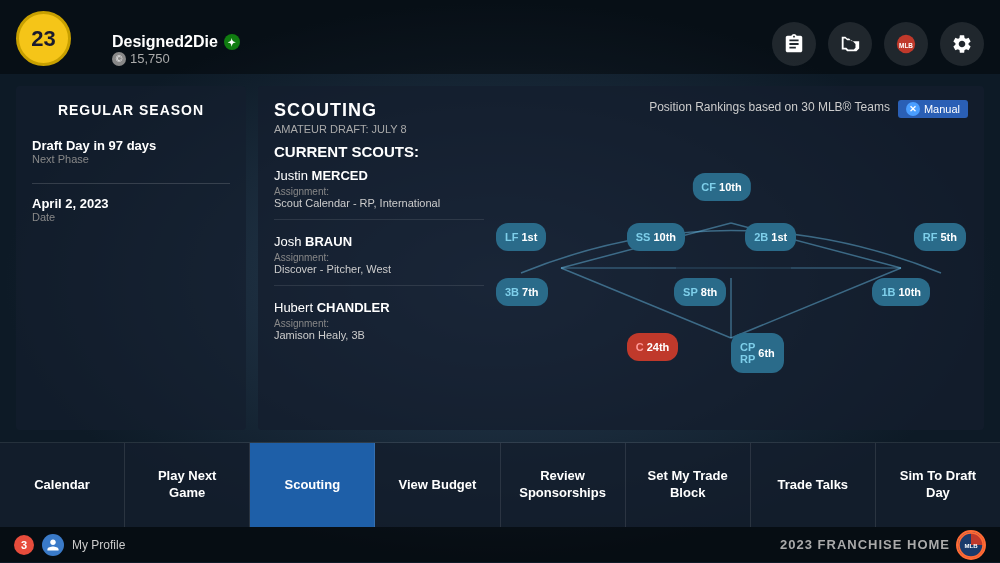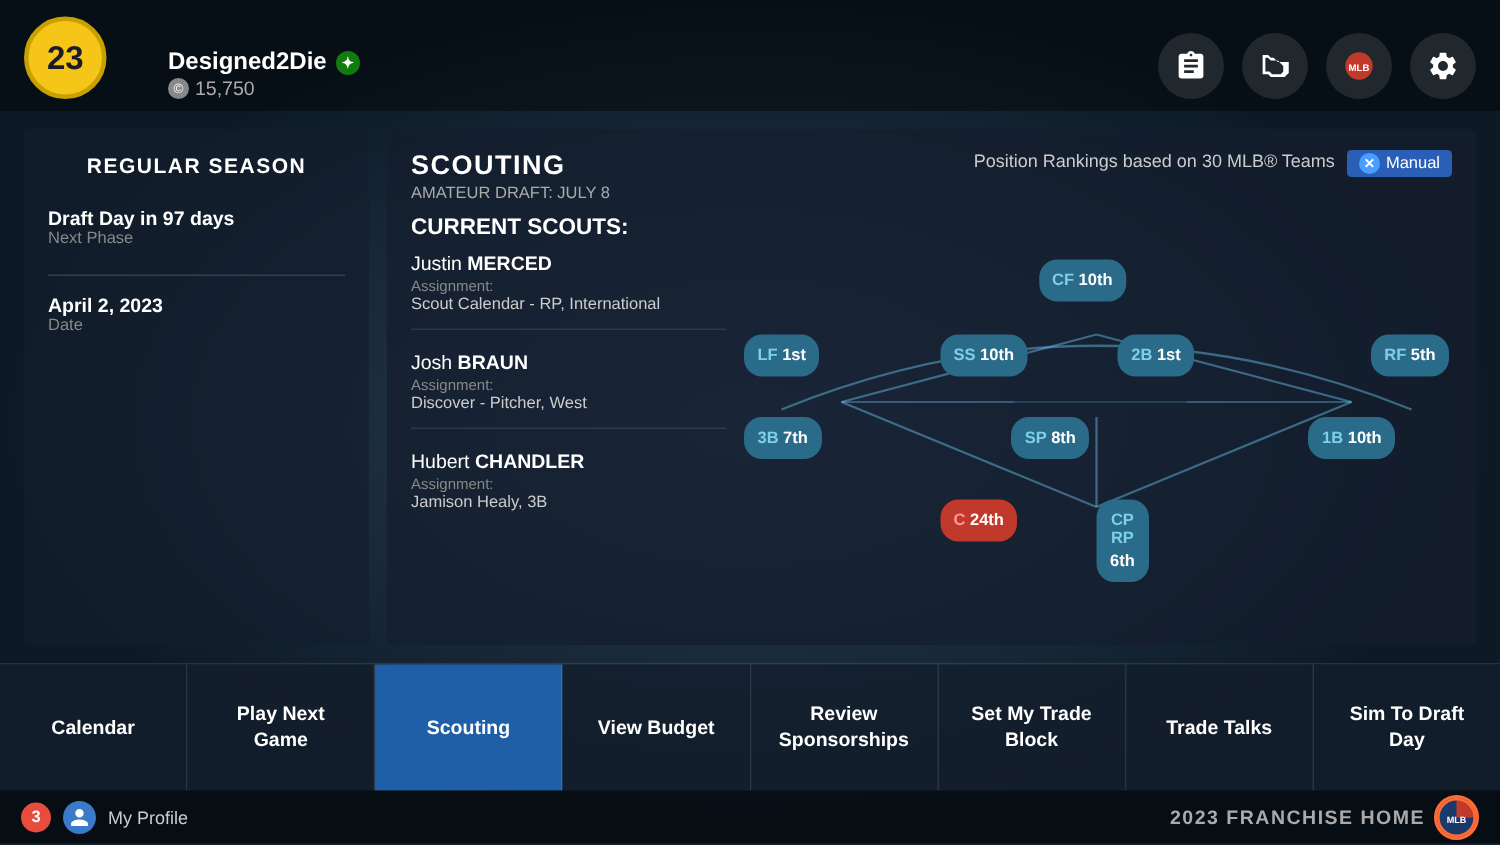--- a/index.html
+++ b/index.html
@@ -565,21 +565,21 @@
         <div class="position-badge" style="top:110px; right:8%;">
           <span class="position-label">1B</span>
           <span class="rank-label">10th</span>
         </div>
 
         <div class="position-badge red" style="top:165px; left:28%;">
           <span class="position-label" style="color:#ff9999;">C</span>
           <span class="rank-label">24th</span>
         </div>
 
-        <div class="position-badge" style="top:165px; left:50%;flex-direction:column;">
+        <div class="position-badge" style="top:165px; left:50%;">
           <span class="position-label">CP<br>RP</span>
           <span class="rank-label">6th</span>
         </div>
       </div>
     </div>
   </div>
 </div>
 
 <div class="bottom-nav">
   <button class="nav-btn">

